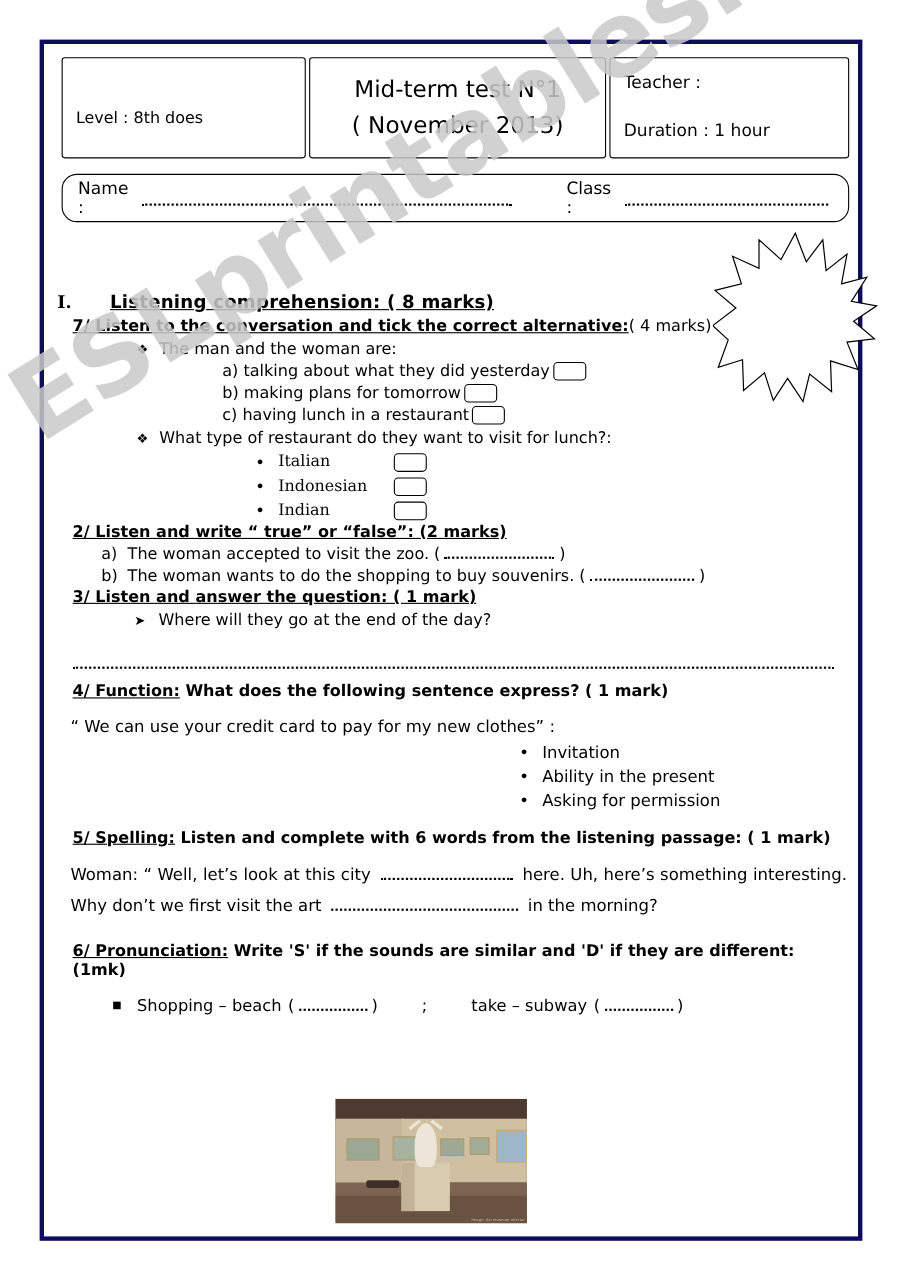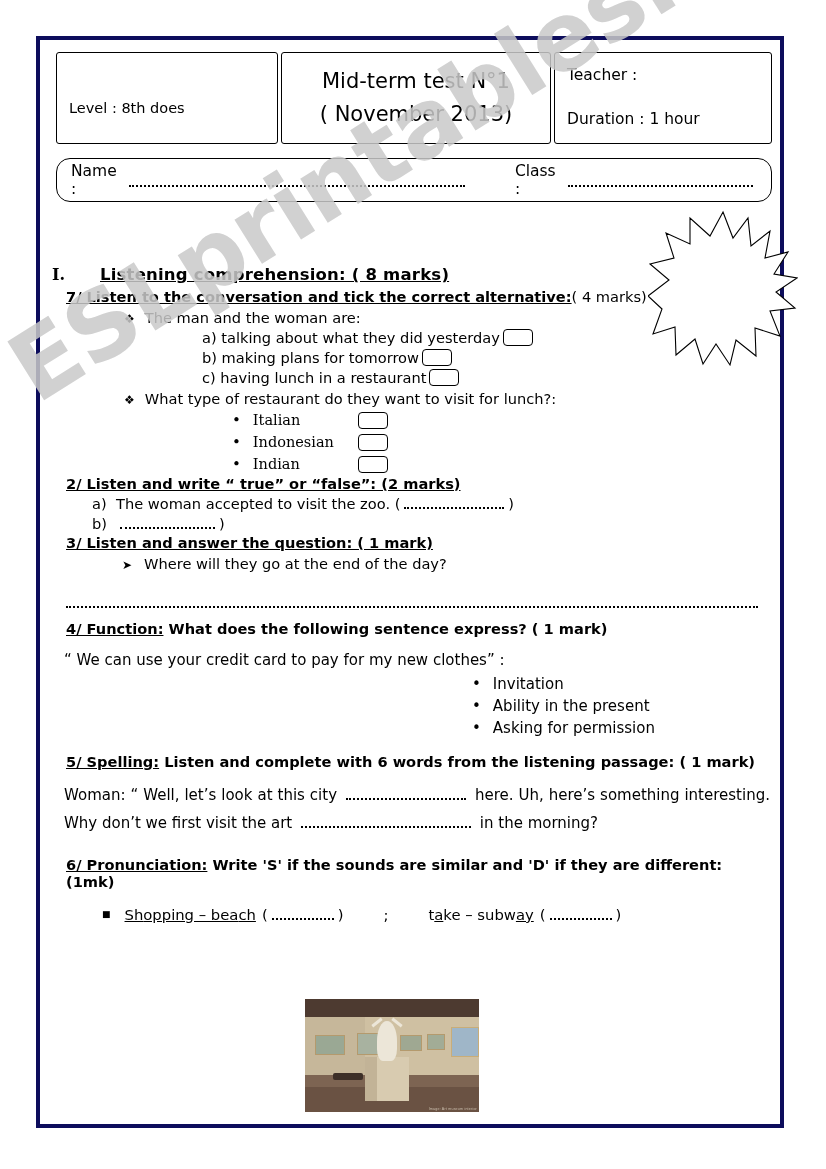--- a/index.html
+++ b/index.html
@@ -152,21 +152,21 @@
   .fn-opts{margin:6px 0 0 420px;}
   .fn-row{display:flex;align-items:baseline;margin-top:4px;font-size:15px;}
   .fdot{font-size:15px;margin-right:12px;}
 
   .spell-p{font-size:15px;margin:12px 0 0 12px;line-height:1.85;text-align:justify;width:706px;}
   .d-sp1{width:120px;}
   .d-sp2{width:170px;}
 
   .pron-row{margin:16px 0 0 50px;display:flex;align-items:baseline;font-size:14.8px;}
   .sq{font-size:9px;margin-right:14px;position:relative;top:-3px;}
-  .u{text-decoration:underline;}
+  .u{}
   .d-pr{width:62px;}
   .semi{margin:0 40px;}
 
   
   .ccard{
     position:absolute;left:641px;top:684px;
     width:99px;height:61px;
     border-radius:7px;
     background:linear-gradient(150deg,#2f7fc4 0%,#1d63ab 38%,#0d4a8f 70%,#0a3f7d 100%);
     overflow:hidden;
@@ -346,20 +346,21 @@
       <span class="q-head-inl">2/ Listen and write “ true” or “false”: (2 marks)</span>
     </div>
     <div class="tf-row">
       <span class="tf-lab">a)</span>
       <span>The woman accepted to visit the zoo. (</span>
       <span class="dots d-tf"></span>
       <span>)</span>
     </div>
     <div class="tf-row">
       <span class="tf-lab">b)</span>
+      <span>The woman wants to do the shopping to buy souvenirs. (</span>
       <span class="dots d-tf2"></span>
       <span>)</span>
     </div>
 
     <div class="q-head-row">
       <span class="q-head-inl">3/ Listen and answer the question: ( 1 mark)</span>
     </div>
     <div class="arrow-row">
       <span class="arrow">➤</span>
       <span>Where will they go at the end of the day?</span>

